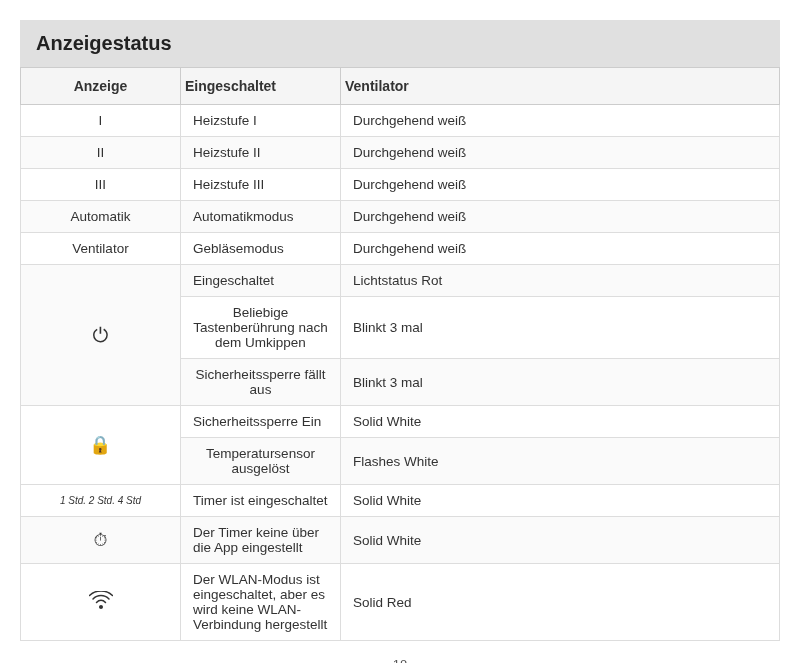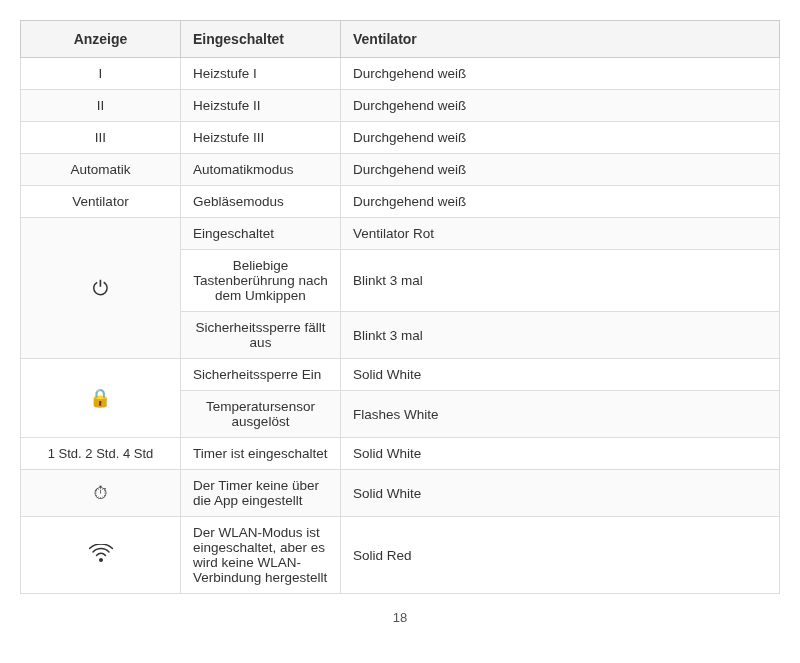--- a/index.html
+++ b/index.html
@@ -37,21 +37,21 @@
       width: 100%;
       border-collapse: collapse;
       border: 1px solid #ccc;
     }
 
     thead tr {
       background: #f5f5f5;
     }
 
     thead th {
-      padding: 10px 12px;
+      padding: 10px 4px;
       text-align: left;
       font-weight: bold;
       font-size: 14px;
       border: 1px solid #ccc;
     }
 
     thead th:first-child {
       text-align: center;
       width: 160px;
     }
@@ -76,20 +76,23 @@
       text-align: center;
       padding: 16px;
       font-size: 13px;
       color: #555;
     }
   </style>
 </head>
 <body>
 
 <div class="page-container">
+  <div class="section-header">
+    <h2>Anzeigestatus</h2>
+  </div>
 
   <table>
     <thead>
       <tr>
         <th>Anzeige</th>
         <th>Eingeschaltet</th>
         <th>Ventilator</th>
       </tr>
     </thead>
     <tbody>
@@ -122,21 +125,21 @@
         <td>Ventilator</td>
         <td>Gebläsemodus</td>
         <td>Durchgehend weiß</td>
       </tr>
 
       <tr>
         <td rowspan="3" style="text-align:center; font-size:20px;">
           <span>⏻</span>
         </td>
         <td>Eingeschaltet</td>
-        <td>Ventilator Rot</td>
+        <td>Lichtstatus Rot</td>
       </tr>
 
       <tr>
         <td>Beliebige Tastenberührung nach dem Umkippen</td>
         <td>Blinkt 3 mal</td>
       </tr>
 
       <tr>
         <td>Sicherheitssperre fällt aus</td>
         <td>Blinkt 3 mal</td>
@@ -149,21 +152,21 @@
         <td>Sicherheitssperre Ein</td>
         <td>Solid White</td>
       </tr>
 
       <tr>
         <td>Temperatursensor ausgelöst</td>
         <td>Flashes White</td>
       </tr>
 
       <tr>
-        <td style="font-size:13px;">1 Std. 2 Std. 4 Std</td>
+        <td style="font-size:10px;font-style:italic;">1 Std. 2 Std. 4 Std</td>
         <td>Timer ist eingeschaltet</td>
         <td>Solid White</td>
       </tr>
 
       <tr>
         <td style="text-align:center; font-size:18px;">
           <span>⏱</span>
         </td>
         <td>Der Timer keine über die App eingestellt</td>
         <td>Solid White</td>

